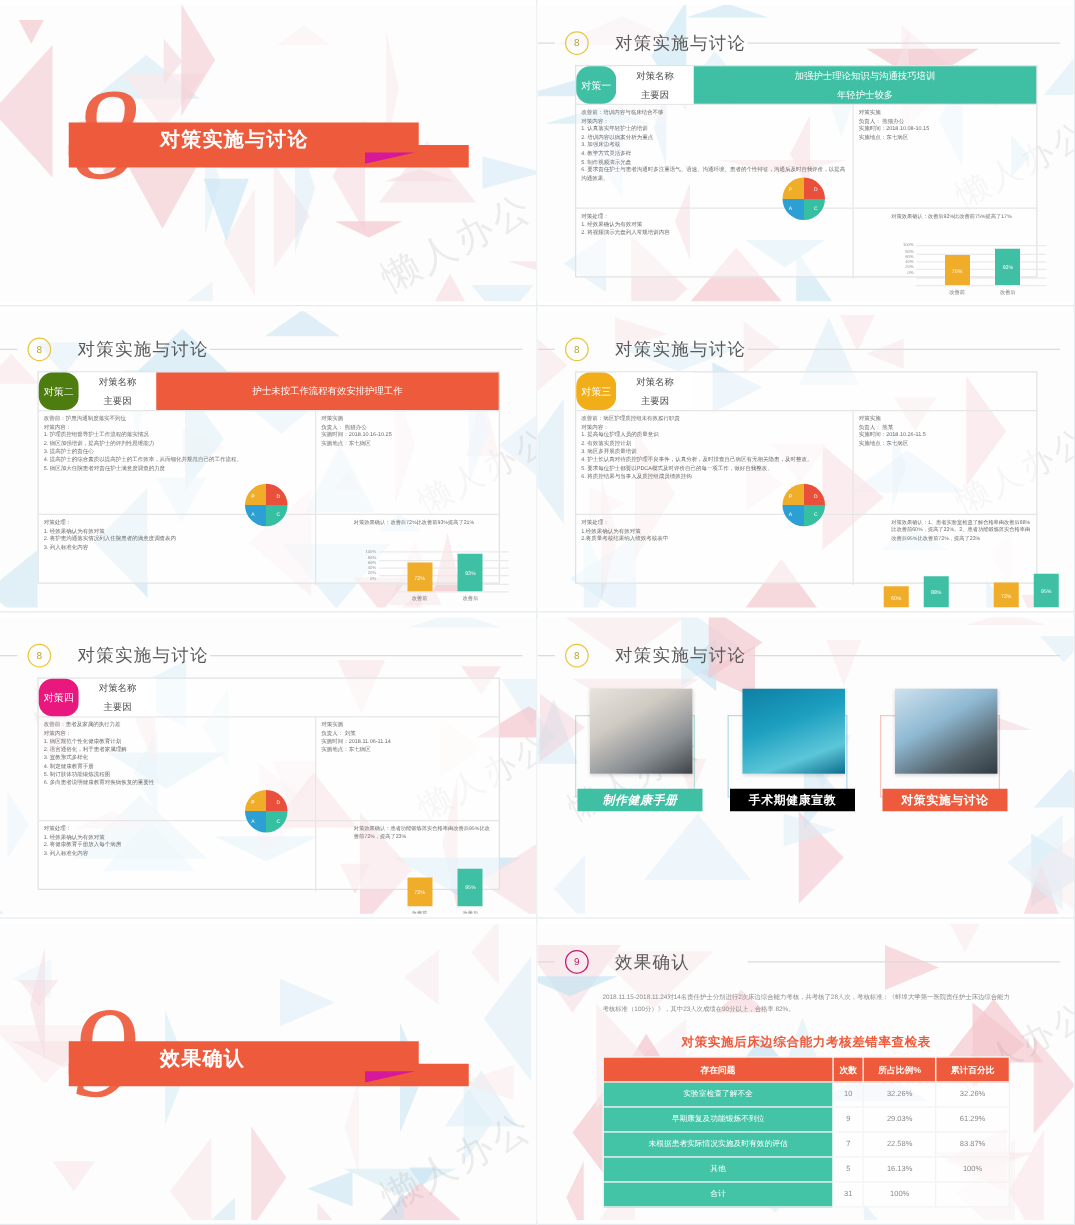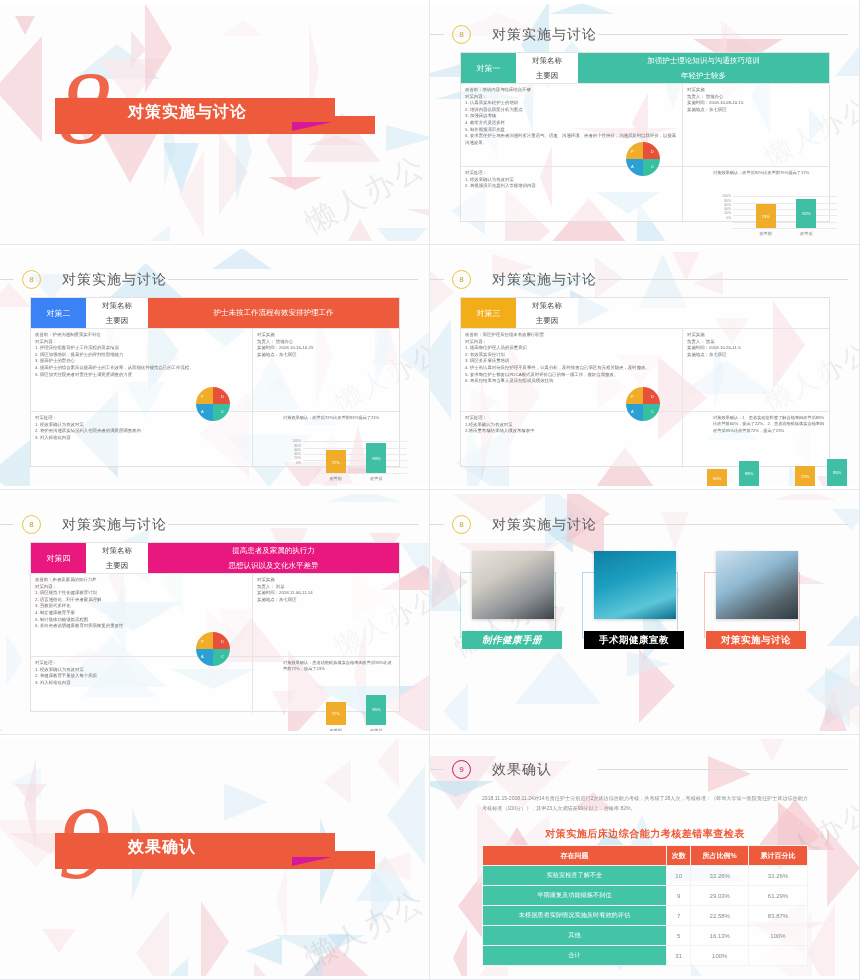--- a/index.html
+++ b/index.html
@@ -97,22 +97,22 @@
   }
   
   .mtable{
     position:absolute;
     border:1px solid #e2e2e2;
     background:rgba(255,255,255,.55);
     box-sizing:border-box;
   }
   .mt-head{display:flex;height:30px;}
   .mt-left{
-    width:55px;color:#fff;font-size:8px;
-    display:flex;align-items:center;justify-content:center;
+    width:32px;color:#fff;font-size:8px;
+    display:flex;align-items:center;justify-content:center;border-radius:11px;
   }
   .mt-mid{width:62px;display:flex;flex-direction:column;}
   .mt-mid div{
     flex:1;display:flex;align-items:center;justify-content:center;
     font-size:7.5px;color:#4a4a4a;background:#ffffff;
   }
   .mt-right{flex:1;display:flex;flex-direction:column;}
   .mt-right div{
     flex:1;display:flex;align-items:center;justify-content:center;
     font-size:7.5px;color:#fff;
@@ -355,21 +355,21 @@
         <i class="tri" style="left:347px;top:177px;border-left:11px solid transparent;border-right:11px solid transparent;border-bottom:47px solid #f3c6cd;opacity:0.74"></i>
       <div class="wm" style="left:330px;top:110px;font-size:26px">懒人办公</div>
 
     <div class="hdr-rule" style="left:0px;top:30px;width:14px;"></div>
     <div class="hdr-circle" style="left:22px;top:21px;border-color:#e9c63f;">8</div>
     <div class="hdr-title" style="left:62px;top:22px;">对策实施与讨论</div>
     <div class="hdr-rule" style="left:168px;top:30px;width:250px;"></div>
 
       <div class="mtable" style="left:30px;top:48px;width:370px;height:170px;">
         <div class="mt-head">
-          <div class="mt-left" style="background:#3b82f6;">对策二</div>
+          <div class="mt-left" style="background:#4d7c0f;">对策二</div>
           <div class="mt-mid">
             <div>对策名称</div>
             <div>主要因</div>
           </div>
           <div class="mt-right">
             <div style="background:#ee5b3c;">护士未按工作流程有效安排护理工作</div>
           </div>
         </div>
 
         <div class="mt-body" style="height:82px;">
@@ -570,24 +570,20 @@
     <div class="hdr-circle" style="left:22px;top:21px;border-color:#e9c63f;">8</div>
     <div class="hdr-title" style="left:62px;top:22px;">对策实施与讨论</div>
     <div class="hdr-rule" style="left:168px;top:30px;width:250px;"></div>
 
       <div class="mtable" style="left:30px;top:48px;width:370px;height:170px;">
         <div class="mt-head">
           <div class="mt-left" style="background:#e8187f;">对策四</div>
           <div class="mt-mid">
             <div>对策名称</div>
             <div>主要因</div>
-          </div>
-          <div class="mt-right">
-            <div style="background:#e8187f;">提高患者及家属的执行力</div>
-            <div style="background:#e8187f;">思想认识以及文化水平差异</div>
           </div>
         </div>
 
         <div class="mt-body" style="height:82px;">
           <div class="mt-col left">
             <div>改善前：患者及家属的执行力差</div>
             <div>对策内容：</div>
             <div>1. 病区规范个性化健康教育计划</div>
               <div>2. 语言通俗化，利于患者家属理解</div>
               <div>3. 宣教形式多样化</div>

